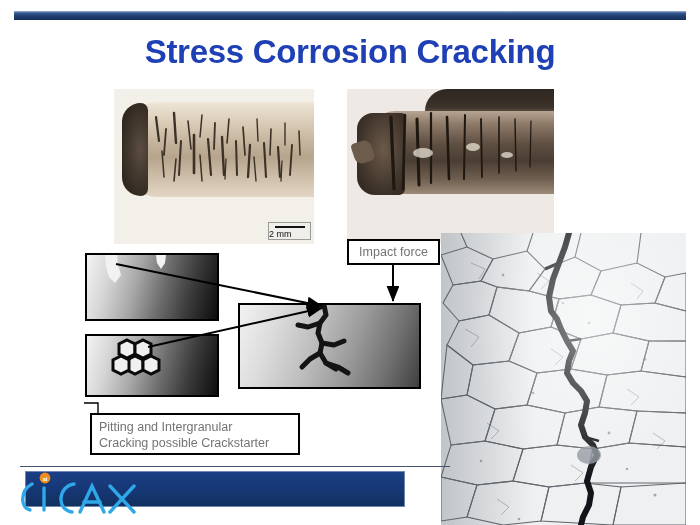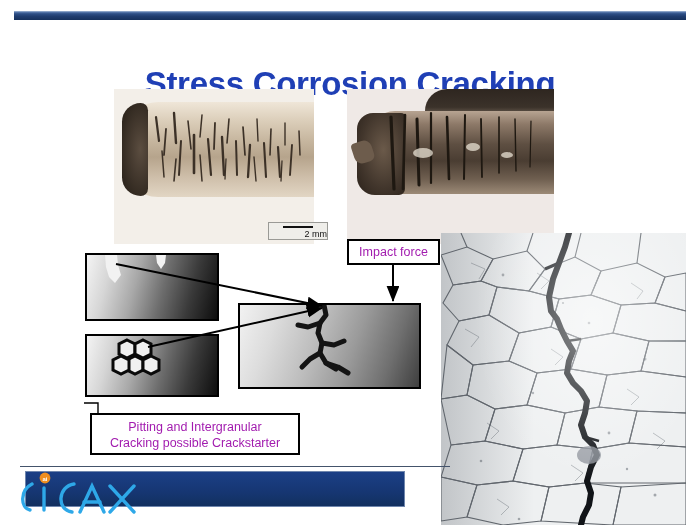--- a/index.html
+++ b/index.html
@@ -36,21 +36,20 @@
     position: absolute;
     left: 0;
     top: 33px;
     width: 700px;
     text-align: center;
     font-size: 33px;
     font-weight: bold;
     letter-spacing: -0.3px;
     color: #1f3fb5;
     white-space: nowrap;
-    margin-top: 32px;
   }
 
   
   .photo {
     position: absolute;
     overflow: hidden;
   }
 
   
   #photo-rod-left {
@@ -111,28 +110,28 @@
     position:absolute; left:6px; top:52px; width:20px; height:22px;
     background: #6d5c4c; border-radius: 4px 8px 6px 8px;
     transform: rotate(-18deg);
   }
 
   
   .scalebox {
     position: absolute;
     left: 268px;
     top: 222px;
-    width: 60px;
+    width: 43px;
     height: 18px;
     background: #efeeea;
     border: 1px solid #9a9a96;
     box-sizing: border-box;
     font-size: 9px;
     color: #111;
-    text-align: right;
+    text-align: left;
     line-height: 11px;
   }
   .scalebox .bar {
     width: 30px; height: 2px; background:#111; margin: 3px auto 1px auto;
   }
 
   
   #micrograph {
     position: absolute;
     left: 441px;
@@ -171,30 +170,30 @@
       #f2f2f2 0%, #dcdcdc 20%, #bdbdbd 42%,
       #9a9a9a 62%, #6f6f6f 82%, #3f3f3f 100%);
   }
 
   
   .textbox {
     position: absolute;
     background: #ffffff;
     border: 2px solid #000;
     box-sizing: border-box;
-    color: #a21caf;
+    color: #737373;
     font-size: 12px;
   }
   #impact-box {
     left: 347px; top: 239px; width: 93px; height: 26px;
     text-align: center; line-height: 23px; font-size: 12.5px;
   }
   #caption-box {
     left: 90px; top: 413px; width: 210px; height: 42px;
-    padding: 4px 7px; line-height: 16px; font-size: 12.5px; text-align: center;
+    padding: 4px 7px; line-height: 16px; font-size: 12.5px;
   }
   #caption-box .l2 { display:block; }
 
   
   .bottom-rule {
     position:absolute; left:20px; top:466px; width: 430px; height: 1px;
     background: #44536b;
   }
   #footer-bar {
     position:absolute; left:25px; top:471px; width: 380px; height: 36px;

